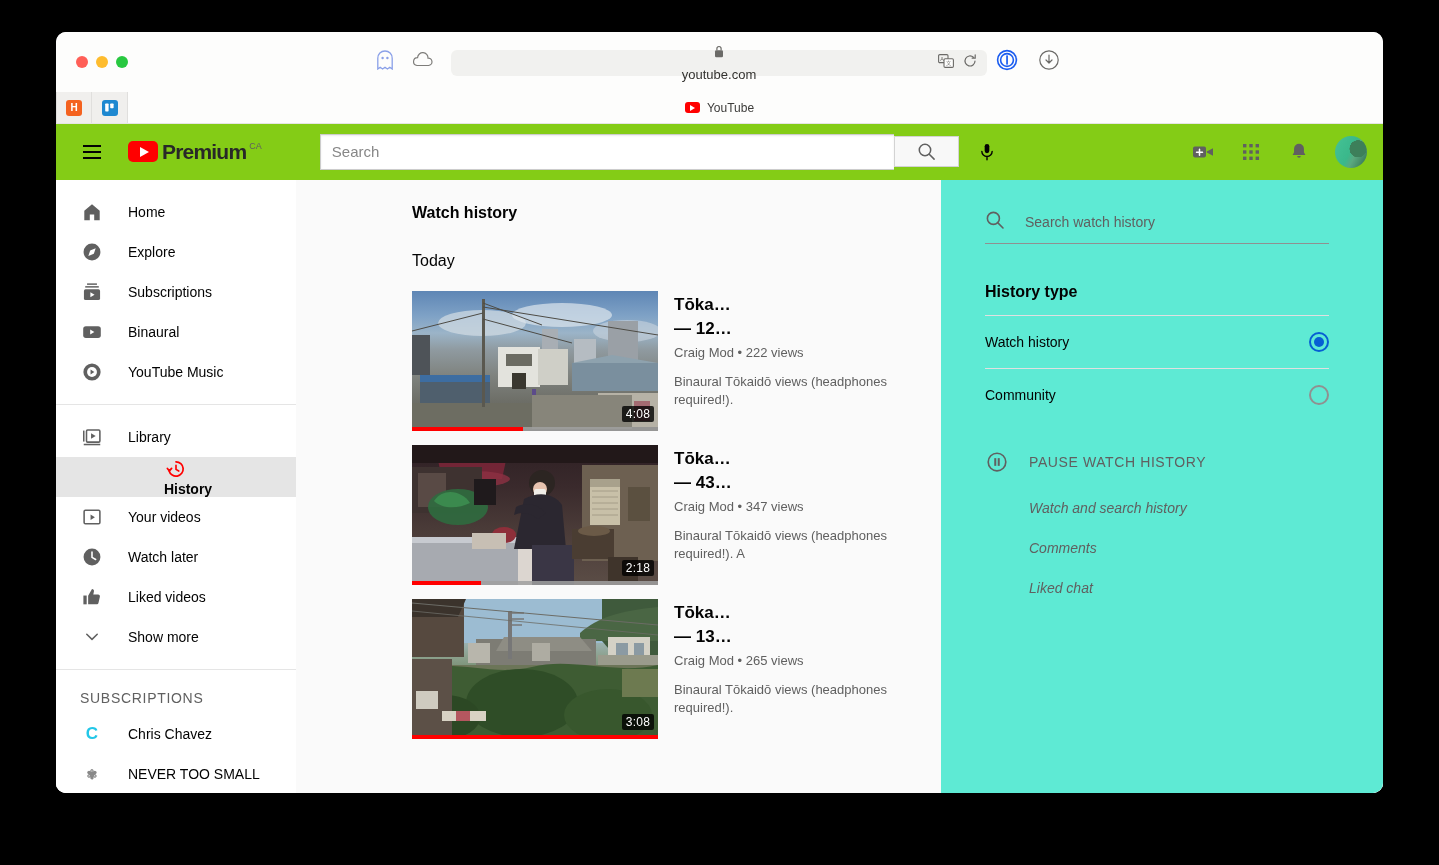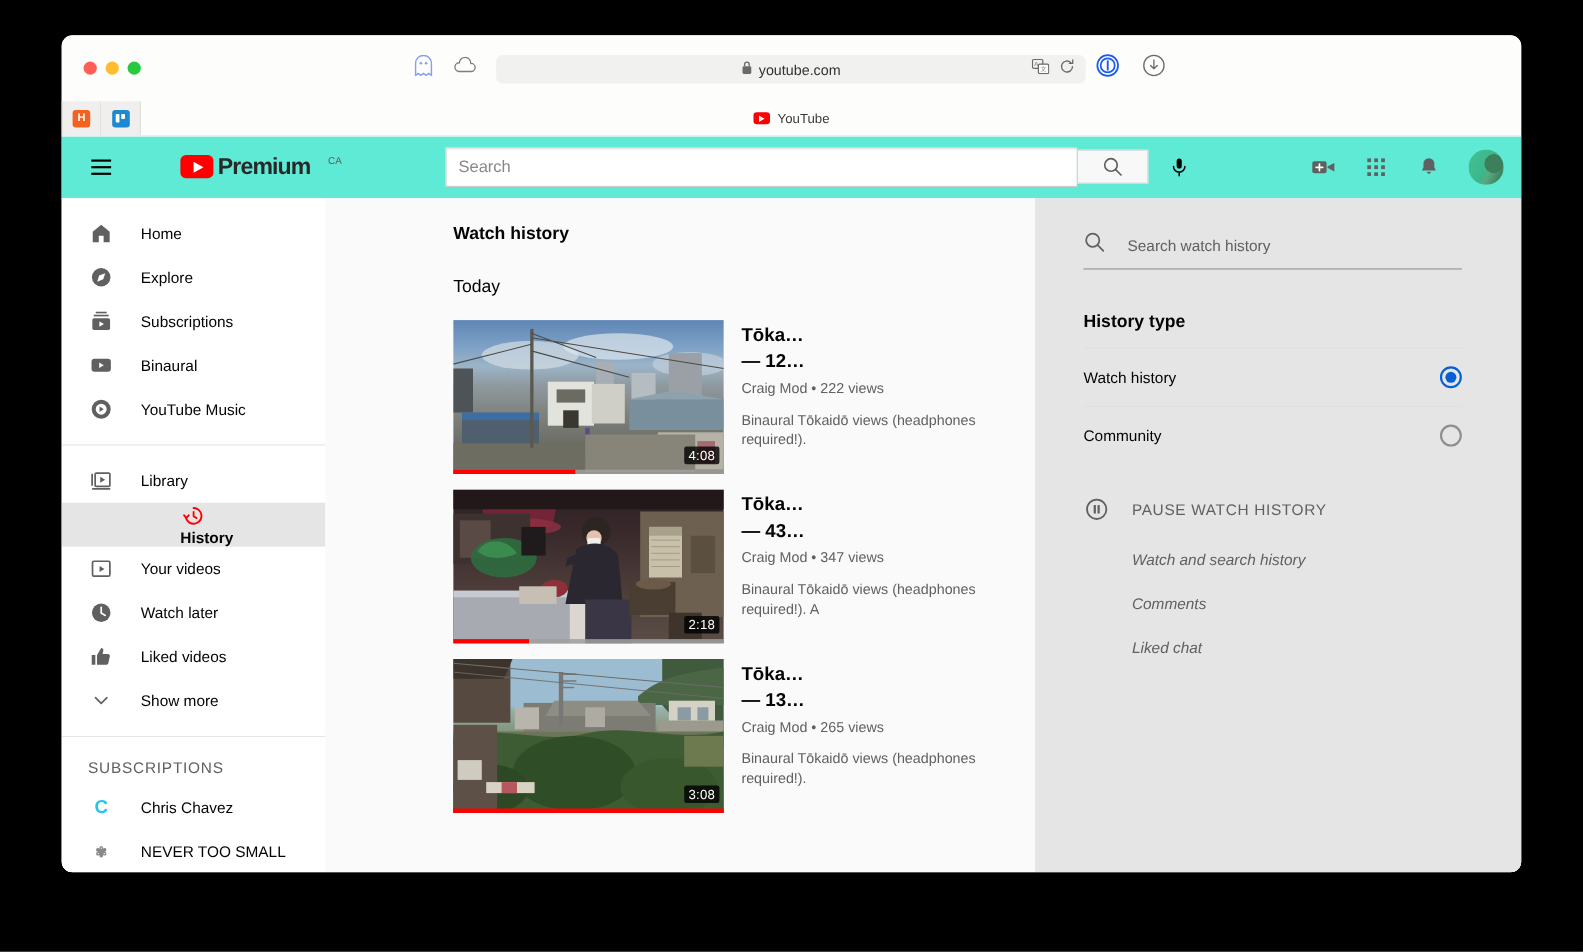--- a/index.html
+++ b/index.html
@@ -45,21 +45,21 @@
     position: absolute;
     left: 395px; top: 18px;
     width: 536px; height: 26px;
     background: #f1f1ef;
     border-radius: 6px;
     display: flex; align-items: center;
     justify-content: center;
   }
   #address-text {
     font-size: 13px; color: #33322f;
-    display: flex; align-items: center; gap: 6px;
+    display: flex; align-items: center; gap: 6px; flex-direction: column;
   }
   .addr-right {
     position: absolute; right: 10px; top: 50%;
     transform: translateY(-50%);
     display: flex; align-items: center; gap: 9px;
   }
 
   .toolbar-icons-right {
     position: absolute; left: 940px; top: 50%;
     transform: translateY(-50%);
@@ -110,24 +110,23 @@
     position: relative;
     height: calc(761px - 60px - 32px);
     background: #fafafa;
     overflow: hidden;
   }
 
   
   #masthead {
     position: relative;
     height: 56px;
-    background: #5eead4;
+    background: #84cc16;
     display: flex; align-items: center;
     border-bottom: 1px solid #0000;
-    gap: 36px;
   }
   #hamburger {
     width: 40px; height: 40px; margin-left: 16px;
     display: flex; flex-direction: column;
     justify-content: center; align-items: center; gap: 4px;
     cursor: pointer;
   }
   #hamburger span { display:block; width: 18px; height: 2px; background: #030303; }
 
   #yt-logo { display: flex; align-items: flex-start; margin-left: 16px; }
@@ -140,21 +139,21 @@
     content: ""; width: 0; height: 0;
     border-left: 9px solid #fff;
     border-top: 5.5px solid transparent;
     border-bottom: 5.5px solid transparent;
     margin-left: 2px;
   }
   .logo-word {
     font-size: 21px; font-weight: bold; letter-spacing: -0.8px;
     color: #282828; line-height: 21px;
   }
-  .logo-sup { font-size: 9px; color: #606060; margin-left: 16px; line-height: 10px; }
+  .logo-sup { font-size: 9px; color: #606060; margin-left: 3px; line-height: 10px; }
 
   #search-area {
     display: flex; align-items: center;
     margin-left: 58px;
   }
   #search-input {
     width: 574px; height: 36px;
     border: 1px solid #ccc;
     border-right: none;
     padding: 0 0 0 11px;
@@ -289,21 +288,21 @@
     margin-top: 3px; line-height: 18px;
   }
   .vdesc {
     font-size: 13px; color: #606060;
     margin-top: 11px; line-height: 18px;
   }
 
   
   #right-panel {
     width: 442px; height: 100%;
-    background: #e5e5e5;
+    background: #5eead4;
     padding: 30px 54px 0 44px;
     flex-shrink: 0;
   }
   #hist-search-wrap {
     display: flex; align-items: center;
     border-bottom: 1px solid #909090;
     padding-bottom: 9px;
   }
   #hist-search-input {
     border: none; background: transparent;

